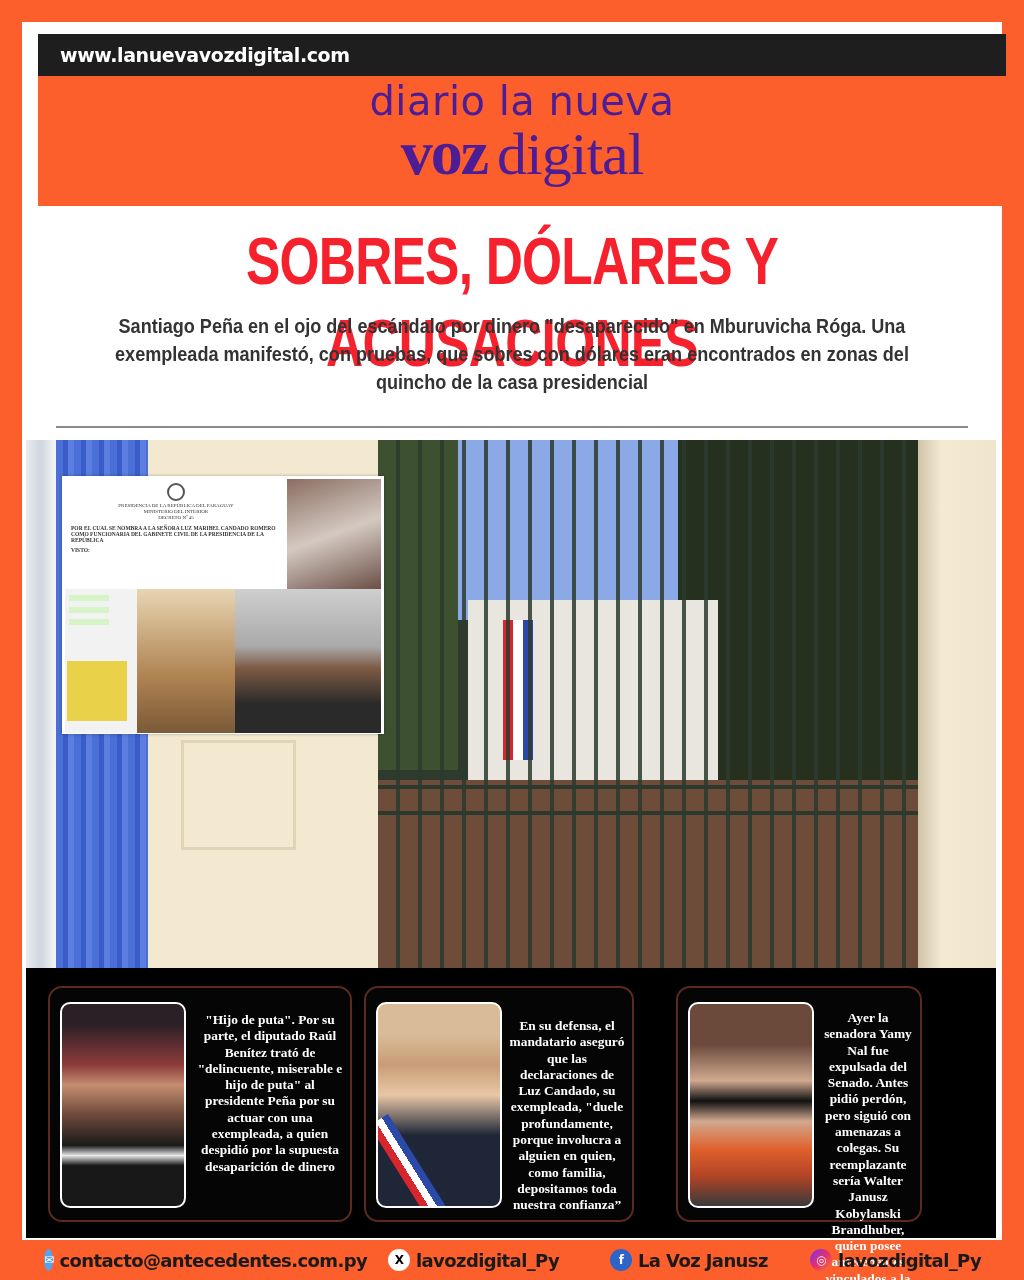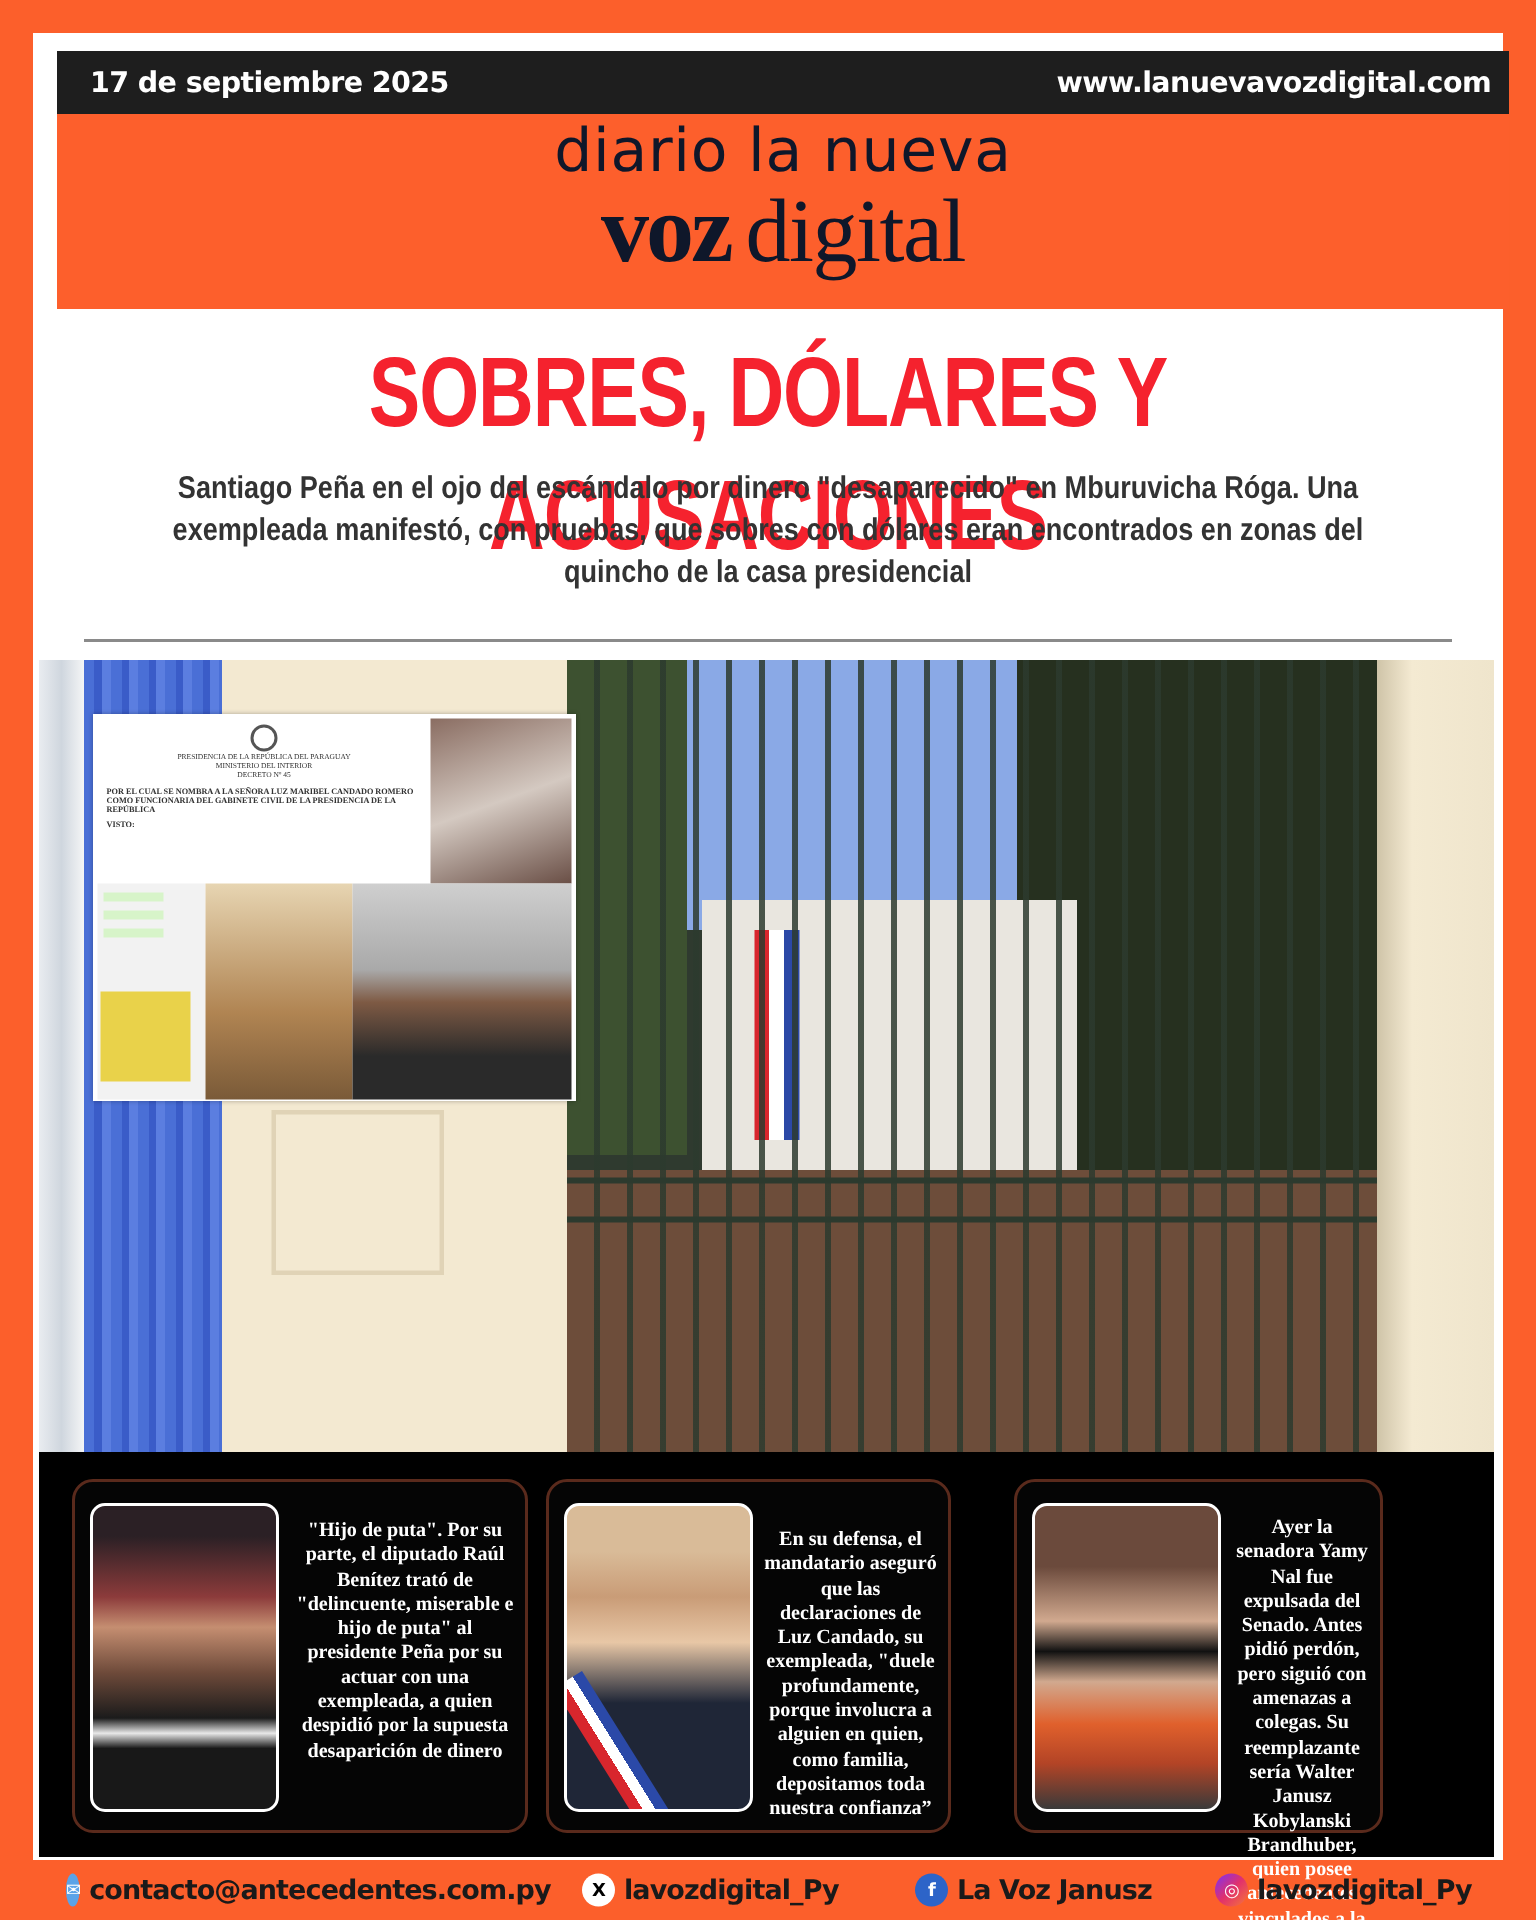--- a/index.html
+++ b/index.html
@@ -6,21 +6,21 @@
   html, body { width: 1024px; height: 1280px; overflow: hidden; }
   body { background: #fc5f2b; font-family: "Liberation Sans", sans-serif; position: relative; }
 
   .page { position: absolute; left: 22px; top: 22px; width: 980px; height: 1218px; background: #ffffff; }
 
   .topbar { position: absolute; left: 16px; top: 12px; width: 968px; height: 42px; background: #1e1e1e;
             display: flex; align-items: center; justify-content: space-between; padding: 0 12px 0 22px; }
   .topbar span { color: #ffffff; font-weight: bold; font-size: 19px; font-family: "DejaVu Sans", sans-serif; letter-spacing: -0.4px; }
 
   .logo { position: absolute; left: 16px; top: 54px; width: 968px; height: 130px; background: #fd5f2c;
-          text-align: center; color: #0f172a; }
+          text-align: center; color: #4c1d95; }
   .logo .line1 { position: absolute; left: 0; right: 0; top: 2px; font-size: 40px; font-family: "DejaVu Sans", sans-serif; letter-spacing: 0.5px; font-weight: 500; }
   .logo .line2 { position: absolute; left: 0; right: 0; top: 40px; font-size: 60px; font-family: Liberation Serif, serif; font-weight: bold; letter-spacing: -1px; }
   .logo .voz { font-size: 64px; letter-spacing: -2px; margin-right: 10px; }
   .logo .dig { font-weight: normal; }
 
   .headline { position: absolute; left: 0; right: 0; top: 198px; text-align: center; color: #f5222e;
               font-family: "Liberation Sans", sans-serif; font-weight: bold; font-size: 66px; letter-spacing: -1px;
               transform: scaleX(0.78); transform-origin: center; line-height: 82px; }
   .subhead { position: absolute; left: 22px; right: 22px; top: 290px; text-align: center; color: #333333;
              font-family: "Liberation Sans", sans-serif; font-weight: bold; font-size: 21px; line-height: 28px;
@@ -83,21 +83,20 @@
   .ico-x { background: #ffffff; color: #000 !important; }
   .ico-fb { background: #2d64c8; }
   .ico-ig { background: linear-gradient(135deg,#7b2ff7,#e1306c,#f77737); }
 </style>
 </head>
 <body>
 
 <div class="page">
 
   <div class="topbar">
-    <span>17 de septiembre 2025</span>
     <span>www.lanuevavozdigital.com</span>
   </div>
 
   <div class="logo">
     <div class="line1">diario la nueva</div>
     <div class="line2">
       <span class="voz">voz</span><span class="dig">digital</span>
     </div>
   </div>
 

